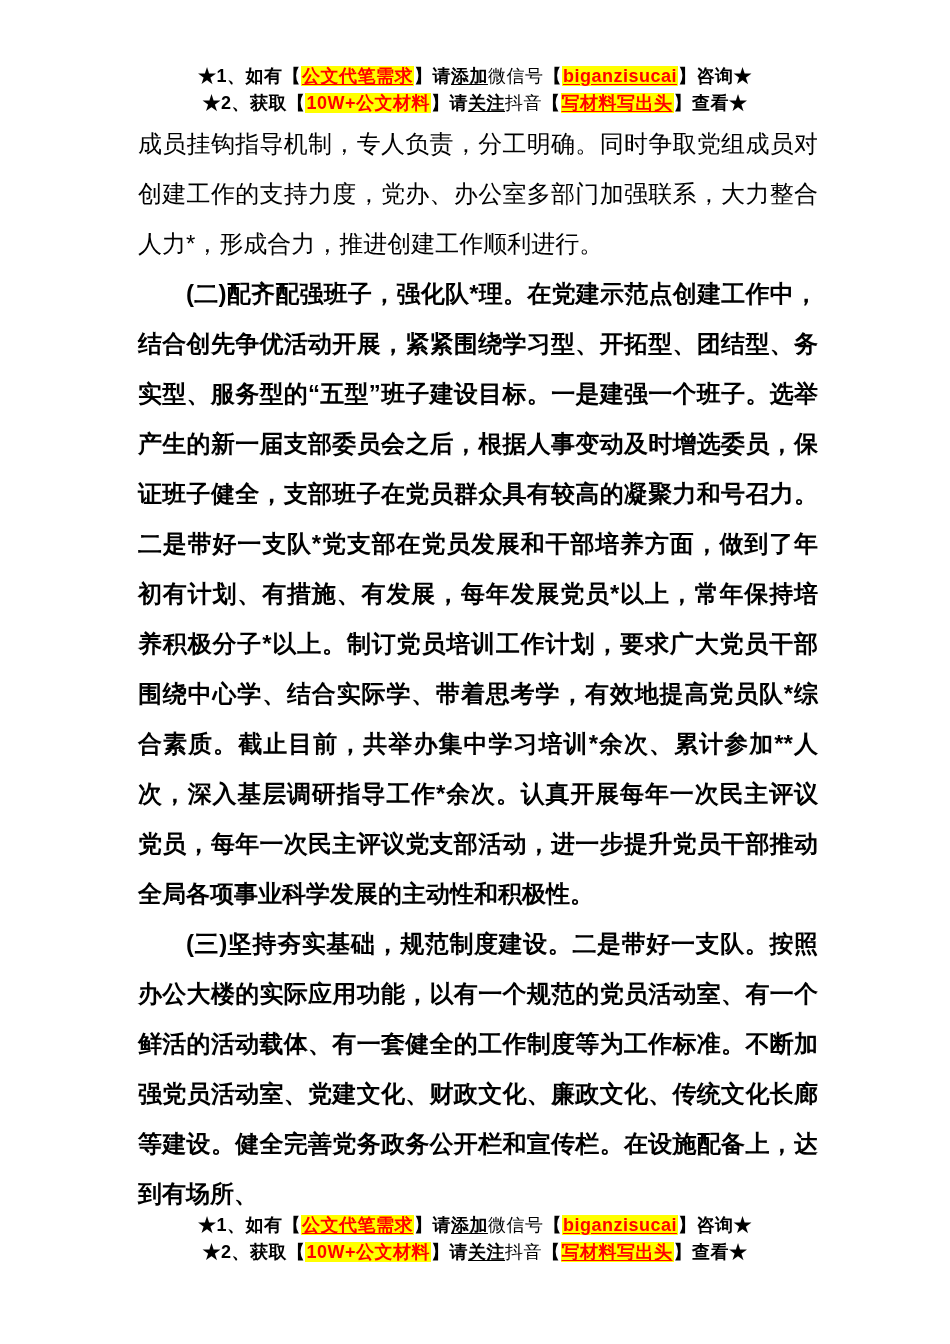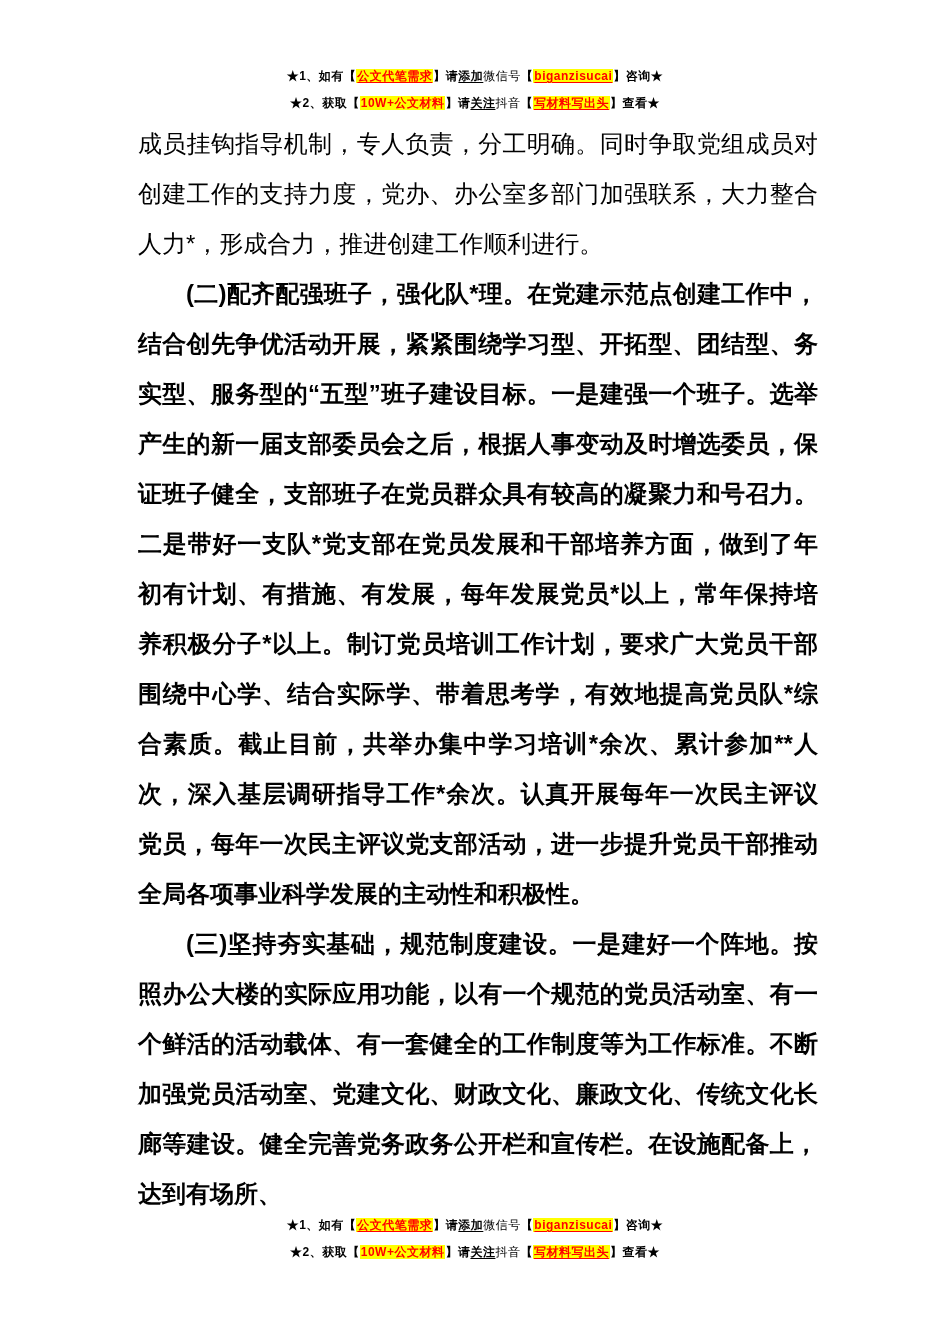--- a/index.html
+++ b/index.html
@@ -10,21 +10,21 @@
     background: var(--page-bg, #ffffff);
     overflow: hidden;
     font-family: "Liberation Sans", sans-serif;
     color: var(--text-color, #000000);
   }
   .banner {
     position: absolute;
     left: 0;
     right: 0;
     text-align: center;
-    font-size: 12px;
+    font-size: 18px;
     line-height: 27px;
     font-weight: 700;
     letter-spacing: 0.5px;
     white-space: nowrap;
   }
   .banner-top { top: 63px; }
   .banner-bottom { top: 1212px; }
   .banner .reg { font-weight: 400; }
   .banner .u { text-decoration: underline; text-underline-offset: 2px; }
   .banner .hl {
@@ -56,21 +56,21 @@
       <span>★1、如有【</span><span class="hl u">公文代笔需求</span><span>】请</span><span class="u">添加</span><span class="reg">微信号</span><span>【</span><span class="hl u">biganzisucai</span><span>】咨询★</span>
     </div>
     <div class="banner-line">
       <span>★2、获取【</span><span class="hl">10W+公文材料</span><span>】请</span><span class="u">关注</span><span class="reg">抖音</span><span>【</span><span class="hl u">写材料写出头</span><span>】查看★</span>
     </div>
   </div>
 
   <div class="doc-body">
     <p>成员挂钩指导机制，专人负责，分工明确。同时争取党组成员对创建工作的支持力度，党办、办公室多部门加强联系，大力整合人力*，形成合力，推进创建工作顺利进行。</p>
     <p class="indent">(二)配齐配强班子，强化队*理。在党建示范点创建工作中，结合创先争优活动开展，紧紧围绕学习型、开拓型、团结型、务实型、服务型的“五型”班子建设目标。一是建强一个班子。选举产生的新一届支部委员会之后，根据人事变动及时增选委员，保证班子健全，支部班子在党员群众具有较高的凝聚力和号召力。二是带好一支队*党支部在党员发展和干部培养方面，做到了年初有计划、有措施、有发展，每年发展党员*以上，常年保持培养积极分子*以上。制订党员培训工作计划，要求广大党员干部围绕中心学、结合实际学、带着思考学，有效地提高党员队*综合素质。截止目前，共举办集中学习培训*余次、累计参加**人次，深入基层调研指导工作*余次。认真开展每年一次民主评议党员，每年一次民主评议党支部活动，进一步提升党员干部推动全局各项事业科学发展的主动性和积极性。</p>
-    <p class="indent">(三)坚持夯实基础，规范制度建设。一是建好一个阵地。按照办公大楼的实际应用功能，以有一个规范的党员活动室、有一个鲜活的活动载体、有一套健全的工作制度等为工作标准。不断加强党员活动室、党建文化、财政文化、廉政文化、传统文化长廊等建设。健全完善党务政务公开栏和宣传栏。在设施配备上，达到有场所、</p>
+    <p class="indent">(三)坚持夯实基础，规范制度建设。二是带好一支队。按照办公大楼的实际应用功能，以有一个规范的党员活动室、有一个鲜活的活动载体、有一套健全的工作制度等为工作标准。不断加强党员活动室、党建文化、财政文化、廉政文化、传统文化长廊等建设。健全完善党务政务公开栏和宣传栏。在设施配备上，达到有场所、</p>
   </div>
 
   <div class="banner banner-bottom">
     <div class="banner-line">
       <span>★1、如有【</span><span class="hl u">公文代笔需求</span><span>】请</span><span class="u">添加</span><span class="reg">微信号</span><span>【</span><span class="hl u">biganzisucai</span><span>】咨询★</span>
     </div>
     <div class="banner-line">
       <span>★2、获取【</span><span class="hl">10W+公文材料</span><span>】请</span><span class="u">关注</span><span class="reg">抖音</span><span>【</span><span class="hl u">写材料写出头</span><span>】查看★</span>
     </div>
   </div>

